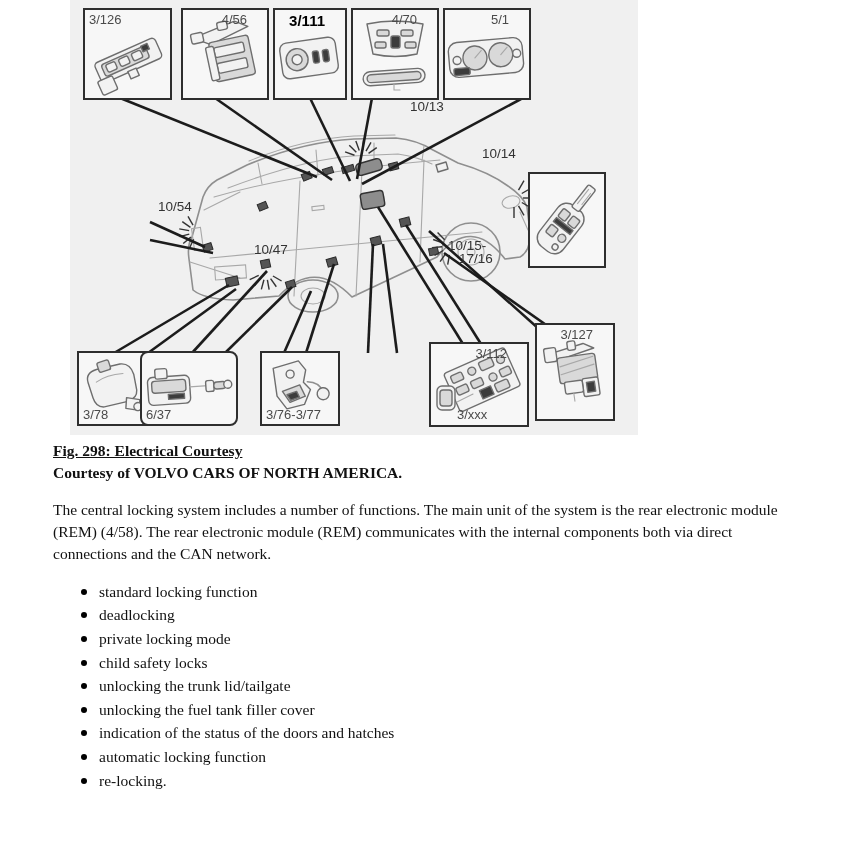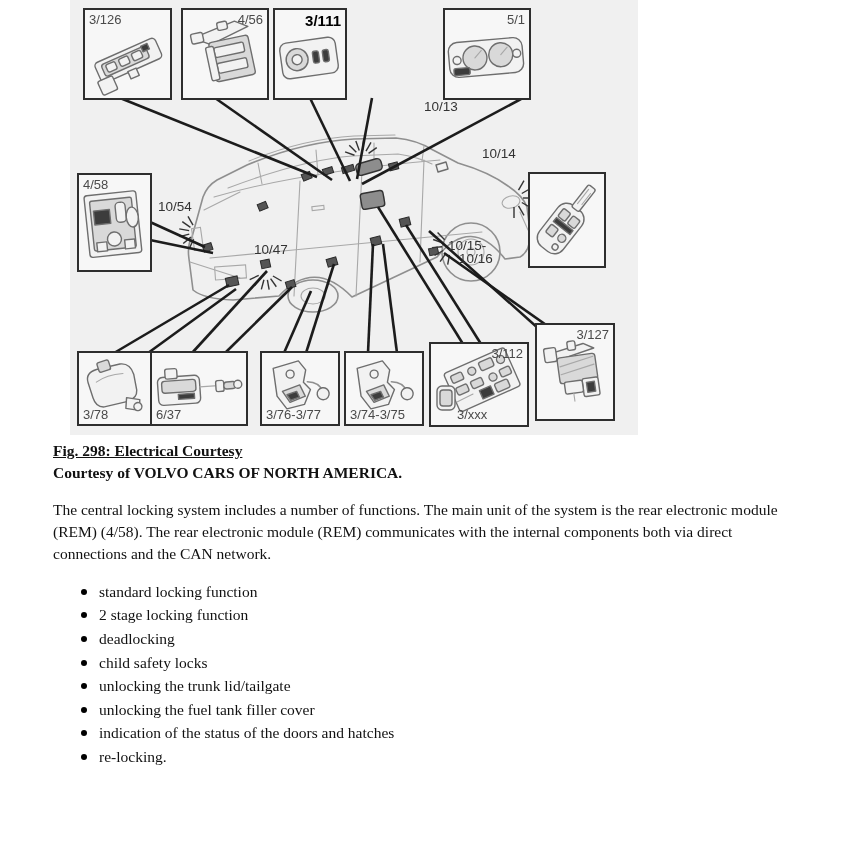--- a/index.html
+++ b/index.html
@@ -7,21 +7,21 @@
         font-family:"Liberation Serif", serif;color:#111;}
   
   .figure{position:absolute;left:0;top:0;width:716px;height:437px;}
   .fig-bg{position:absolute;left:70px;top:0;width:568px;height:435px;background:#f0f0f0;}
   .fig-svg{position:absolute;left:0;top:0;z-index:1;}
   .cbox{position:absolute;background:#f7f7f7;border:2.5px solid #2e2e2e;z-index:2;box-sizing:border-box;}
   .cbox svg{position:absolute;left:0;top:0;}
   .plabel{position:absolute;font-family:"Liberation Sans", sans-serif;font-size:13px;color:#4a4a4a;
           line-height:1;z-index:3;white-space:nowrap;}
   .plabel.tl{left:4px;top:3px;}
-  .plabel.tr{right:4px;top:3px;margin-left:8px;}
+  .plabel.tr{right:20px;top:3px;margin-left:8px;}
   .plabel.bl{left:4px;bottom:3px;text-align:center;}
   .plabel.bold{color:#000;font-weight:bold;font-size:15px;}
   .carlabel{position:absolute;font-family:"Liberation Sans", sans-serif;font-size:13.5px;color:#333;
             z-index:3;line-height:1.05;white-space:nowrap;}
   
   .textblock{position:absolute;left:53px;top:440px;width:745px;font-size:15.5px;line-height:1.42;}
   .fig-title{font-weight:bold;text-decoration:underline;}
   .fig-courtesy{font-weight:bold;}
   .para{margin-top:15px;}
   .fheading{font-weight:bold;margin-top:17px;}
@@ -205,52 +205,53 @@
           <rect class="pi" x="6" y="30" width="56" height="36" rx="7"></rect>
           <circle class="pi pid" cx="22" cy="48" r="11"></circle>
           <circle class="pi" cx="22" cy="48" r="5"></circle>
           <rect class="pi pidk" x="38" y="42" width="6" height="12" rx="2"></rect>
           <rect class="pi pidk" x="48" y="42" width="6" height="12" rx="2"></rect>
         </g>
       </svg>
       <span class="plabel tr bold">3/111</span>
     </div>
 
+    <div class="cbox" style="left:351px;top:8px;width:88px;height:92px;">
+      <svg width="83" height="87">
+        <path class="pi" d="M14,14 Q42,8 70,14 L64,44 Q42,49 20,44 Z"></path>
+        <rect class="pi pid" x="24" y="20" width="12" height="6" rx="2"></rect>
+        <rect class="pi pid" x="48" y="20" width="12" height="6" rx="2"></rect>
+        <rect class="pi pid" x="22" y="32" width="11" height="6" rx="2"></rect>
+        <rect class="pi pid" x="52" y="32" width="11" height="6" rx="2"></rect>
+        <rect class="pi pidk" x="38" y="26" width="9" height="12" rx="2"></rect>
+        <g transform="rotate(-4 42 66)">
+          <rect class="pi" x="10" y="60" width="62" height="14" rx="7"></rect>
+          <rect class="pi pid" x="14" y="63" width="54" height="8" rx="4"></rect>
+        </g>
+        <path class="car2" d="M41,74 L41,80 L47,80"></path>
+      </svg>
+      <span class="plabel tr">4/70</span>
+    </div>
 
     <div class="cbox" style="left:443px;top:8px;width:88px;height:92px;">
       <svg width="83" height="87">
         <g transform="rotate(-5 41 48)">
           <rect class="pi" x="4" y="30" width="74" height="35" rx="9"></rect>
           <circle class="pi pid" cx="30" cy="47" r="12"></circle>
           <path class="car2" d="M30,47 L37,40"></path>
           <circle class="pi pid" cx="56" cy="46" r="12"></circle>
           <path class="car2" d="M56,46 L63,39"></path>
           <circle class="pi" cx="12" cy="48" r="4"></circle>
           <circle class="pi" cx="72" cy="46" r="4"></circle>
           <rect class="pi pidk" x="8" y="56" width="16" height="7" rx="2"></rect>
         </g>
       </svg>
       <span class="plabel tr">5/1</span>
     </div>
 
-    <div class="cbox" style="left:77px;top:173px;width:75px;height:99px;">
-      <svg width="70" height="94">
-        <g transform="rotate(-6 35 50)">
-          <rect class="pi" x="8" y="18" width="52" height="62" rx="3"></rect>
-          <rect class="pi pid" x="13" y="24" width="42" height="50" rx="2"></rect>
-          <rect class="pi pidk" x="16" y="34" width="16" height="14"></rect>
-          <rect class="pi" x="38" y="28" width="10" height="20" rx="4"></rect>
-          <ellipse class="pi" cx="54" cy="44" rx="6" ry="10"></ellipse>
-          <circle class="pi" cx="34" cy="64" r="7"></circle>
-          <rect class="pi" x="16" y="66" width="10" height="9"></rect>
-          <rect class="pi" x="44" y="66" width="10" height="9"></rect>
-        </g>
-      </svg>
-      <span class="plabel tl">4/58</span>
-    </div>
 
     <div class="cbox" style="left:528px;top:172px;width:78px;height:96px;">
       <svg width="73" height="91">
         <g transform="rotate(38 36 46)">
           <rect class="pi" x="22" y="30" width="30" height="52" rx="11"></rect>
           <rect class="pi pid" x="27" y="38" width="9" height="10" rx="2"></rect>
           <rect class="pi pid" x="39" y="38" width="9" height="10" rx="2"></rect>
           <rect class="pi pidk" x="27" y="50" width="21" height="5"></rect>
           <rect class="pi pid" x="27" y="58" width="9" height="10" rx="2"></rect>
           <circle class="pi pid" cx="44" cy="63" r="4"></circle>
@@ -267,21 +268,21 @@
           <path class="pi" d="M12,22 Q12,12 24,12 L48,14 Q58,16 58,28 L56,44 Q54,52 44,52 L20,50 Q12,48 12,38 Z"></path>
           <rect class="pi pid" x="26" y="6" width="12" height="10" rx="2"></rect>
           <path class="pi" d="M44,48 L56,54 L52,64 L40,58 Z"></path>
           <circle class="pi" cx="52" cy="60" r="4"></circle>
           <path class="car2" d="M20,24 Q32,20 48,24"></path>
         </g>
       </svg>
       <span class="plabel bl">3/78</span>
     </div>
 
-    <div class="cbox" style="left:150px;top:351px;width:98px;height:75px;">
+    <div class="cbox" style="left:140px;top:351px;width:98px;height:75px;border-radius:8px;">
       <svg width="93" height="70">
         <g transform="rotate(-4 46 36)">
           <rect class="pi" x="6" y="22" width="42" height="28" rx="5"></rect>
           <rect class="pi pid" x="10" y="26" width="34" height="12" rx="3"></rect>
           <rect class="pi" x="14" y="14" width="12" height="10" rx="2"></rect>
           <rect class="pi pidk" x="26" y="40" width="16" height="5"></rect>
           <path class="car2" d="M48,34 L66,34"></path>
           <rect class="pi" x="64" y="29" width="8" height="11" rx="2"></rect>
           <rect class="pi pid" x="72" y="31" width="12" height="7" rx="3"></rect>
           <circle class="pi" cx="86" cy="34" r="4"></circle>
@@ -297,33 +298,20 @@
           <path class="pi pid" d="M20,36 L38,32 L42,44 L26,48 Z"></path>
           <path class="car" d="M46,30 Q58,32 60,42"></path>
           <circle class="pi" cx="60" cy="44" r="6"></circle>
           <circle class="pi" cx="30" cy="20" r="4"></circle>
           <path class="pi pidk" d="M24,40 L34,38 L36,44 L27,46 Z"></path>
         </g>
       </svg>
       <span class="plabel bl">3/76-3/77</span>
     </div>
 
-    <div class="cbox" style="left:344px;top:351px;width:80px;height:75px;">
-      <svg width="75" height="70">
-        <g transform="rotate(-8 37 34)">
-          <path class="pi" d="M14,12 L40,8 L46,18 L42,30 L48,38 L40,52 L22,54 L14,40 Z"></path>
-          <path class="pi pid" d="M20,36 L38,32 L42,44 L26,48 Z"></path>
-          <path class="car" d="M46,30 Q58,32 60,42"></path>
-          <circle class="pi" cx="60" cy="44" r="6"></circle>
-          <circle class="pi" cx="30" cy="20" r="4"></circle>
-          <path class="pi pidk" d="M24,40 L34,38 L36,44 L27,46 Z"></path>
-        </g>
-      </svg>
-      <span class="plabel bl">3/74-3/75</span>
-    </div>
 
     <div class="cbox" style="left:429px;top:342px;width:100px;height:85px;">
       <svg width="95" height="80">
         <g transform="rotate(-24 48 36)">
           <rect class="pi" x="18" y="16" width="66" height="42" rx="3"></rect>
           <rect class="pi pid" x="23" y="21" width="12" height="8" rx="2"></rect>
           <circle class="pi pid" cx="45" cy="25" r="4"></circle>
           <rect class="pi pid" x="54" y="20" width="14" height="9" rx="2"></rect>
           <circle class="pi pid" cx="76" cy="26" r="4"></circle>
           <rect class="pi pid" x="23" y="34" width="12" height="8" rx="2"></rect>
@@ -351,61 +339,65 @@
           <path class="car2" d="M24,40 L58,34 M24,48 L58,42"></path>
           <rect class="pi" x="44" y="55" width="16" height="18" rx="2"></rect>
           <rect class="pi pidk" x="48" y="59" width="8" height="10"></rect>
           <rect class="pi" x="26" y="56" width="18" height="12" rx="2"></rect>
           <path class="car2" d="M34,68 L34,76"></path>
         </g>
       </svg>
       <span class="plabel tr">3/127</span>
     </div>
 
-    <div class="carlabel" style="left:410px;top:100px;margin-left:14px;">10/13</div>
+    <div class="carlabel" style="left:410px;top:100px;">10/13</div>
     <div class="carlabel" style="left:482px;top:147px;">10/14</div>
     <div class="carlabel" style="left:158px;top:200px;">10/54</div>
     <div class="carlabel" style="left:254px;top:243px;">10/47</div>
     <div class="carlabel" style="left:448px;top:239px;">10/15-</div>
-    <div class="carlabel" style="left:459px;top:252px;">10/16</div>
+    <div class="carlabel" style="left:459px;top:252px;">17/16</div>
   </div>
 
   <div class="textblock">
     <div class="fig-title">Fig. 298: Electrical Courtesy</div>
     <div class="fig-courtesy">Courtesy of VOLVO CARS OF NORTH AMERICA.</div>
     <div class="para">The central locking system includes a number of functions. The main unit of the system is the rear electronic module (REM) (4/58). The rear electronic module (REM) communicates with the internal components both via direct connections and the CAN network.</div>
     <div class="blist">
       <div class="li">
           <span class="dot"></span>
           <span>standard locking function</span>
         </div>
       <div class="li">
           <span class="dot"></span>
-          <span>2 stage locking function</span>
-        </div>
-      <div class="li">
-          <span class="dot"></span>
           <span>deadlocking</span>
         </div>
       <div class="li">
           <span class="dot"></span>
+          <span>private locking mode</span>
+        </div>
+      <div class="li">
+          <span class="dot"></span>
           <span>child safety locks</span>
         </div>
       <div class="li">
           <span class="dot"></span>
           <span>unlocking the trunk lid/tailgate</span>
         </div>
       <div class="li">
           <span class="dot"></span>
           <span>unlocking the fuel tank filler cover</span>
         </div>
       <div class="li">
           <span class="dot"></span>
           <span>indication of the status of the doors and hatches</span>
         </div>
       <div class="li">
           <span class="dot"></span>
+          <span>automatic locking function</span>
+        </div>
+      <div class="li">
+          <span class="dot"></span>
           <span>re-locking.</span>
         </div>
     </div>
   </div>
 
 </div>
 
 </body></html>

